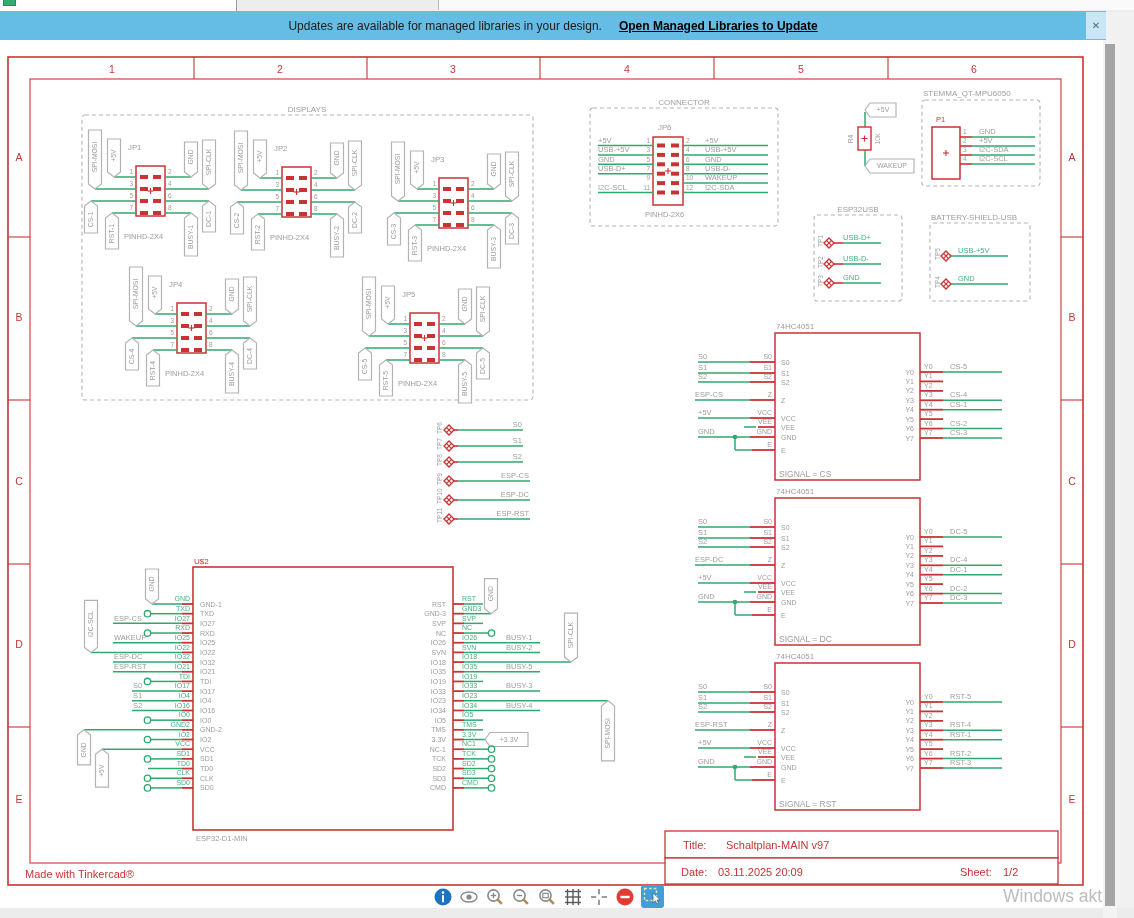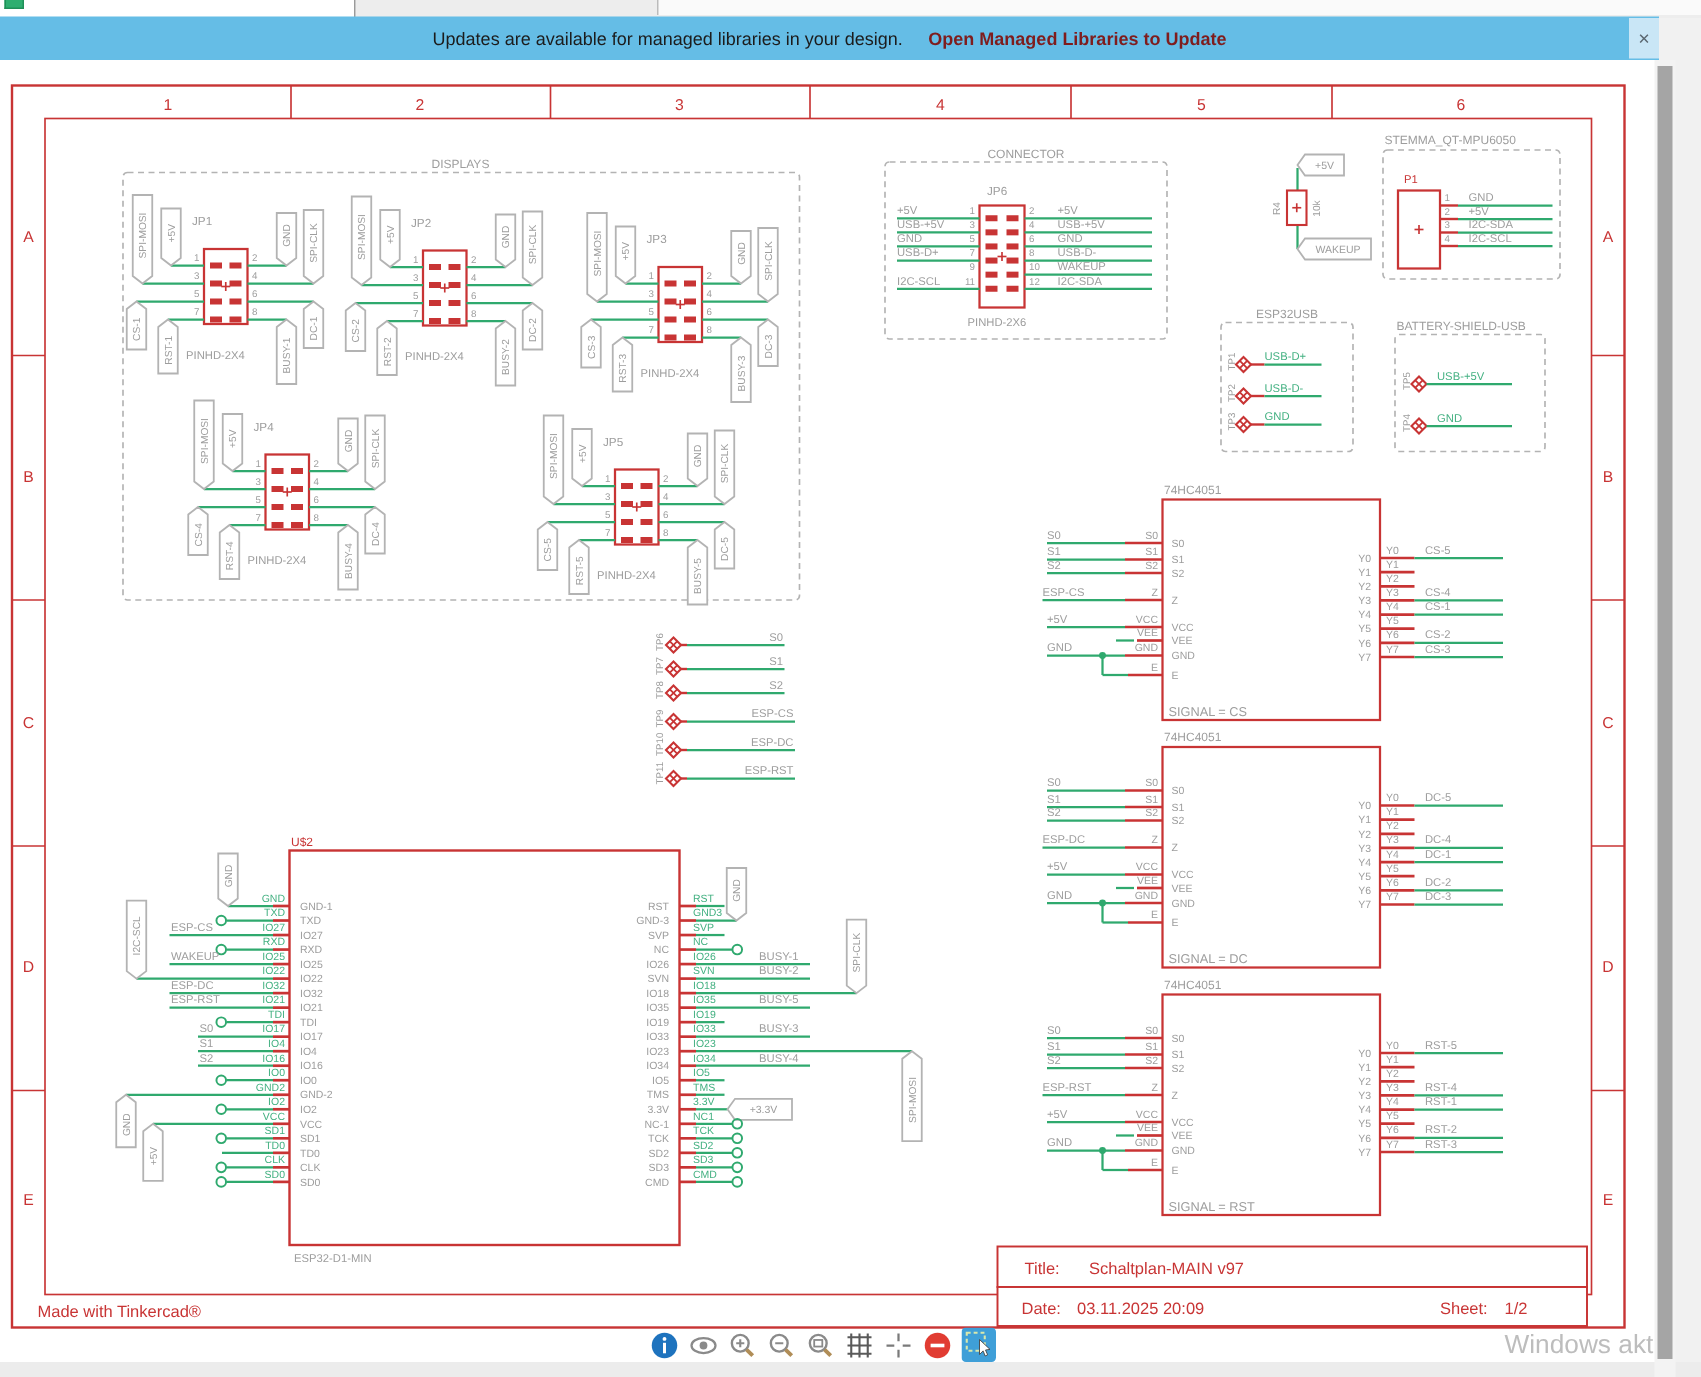--- a/index.html
+++ b/index.html
@@ -3,21 +3,21 @@
 <meta charset="utf-8">
 <style>
   html,body{margin:0;padding:0;}
   body{width:1134px;height:918px;overflow:hidden;background:#f1f1f1;position:relative;
        font-family:"Liberation Sans",sans-serif;}
   .tabstrip{position:absolute;left:0;top:0;width:1134px;height:12px;background:#ededed;}
   .tab{position:absolute;left:0;top:0;width:236px;height:13px;background:#fff;border:1px solid #9a9a9a;border-top:none;border-left:none;}
   .tab-icon{position:absolute;left:3px;top:0;width:11px;height:5px;background:#2fae70;border:1px solid #1f8f58;border-top:none;}
   .chrome-seg{position:absolute;left:438px;top:0;width:696px;height:10px;background:#fafafa;border-left:1px solid #bbb;}
   .notif{position:absolute;left:0;top:11px;width:1106px;height:29px;background:#65bde6;display:flex;align-items:center;justify-content:center;font-size:12px;color:#1c1c1c;z-index:30;}
-  .notif a{color:#7f1d1d;font-weight:bold;margin-left:17px;cursor:pointer;}
+  .notif a{color:#000000;font-weight:bold;text-decoration:underline;margin-left:17px;cursor:pointer;}
   .notif-close{position:absolute;left:1086px;top:12px;width:20px;height:27px;background:#c9e6f6;color:#5b6770;font-size:10px;display:flex;align-items:center;justify-content:center;cursor:pointer;z-index:31;}
   .canvas{position:absolute;left:0;top:40px;width:1106px;height:868px;background:#ffffff;}
   svg#schematic{position:absolute;left:0;top:0;z-index:5;}
   svg text{font-family:"Liberation Sans",sans-serif;}
   .toolbar{position:absolute;left:433px;top:885px;display:flex;gap:6px;align-items:center;z-index:20;}
   .toolbar .ticon{width:20px;height:20px;cursor:pointer;}
   .watermark{position:absolute;left:1003px;top:886px;font-size:17.5px;color:#bdbdbd;z-index:15;white-space:nowrap;}
   .scroll-track{position:absolute;left:1103px;top:40px;width:14px;height:878px;background:#f3f3f3;z-index:25;}
   .scroll-thumb{position:absolute;left:2px;top:4px;width:10px;height:862px;background:#a5a5a5;}
   .bottom-strip{position:absolute;left:0;top:908px;width:1134px;height:10px;background:#ececec;z-index:10;}

